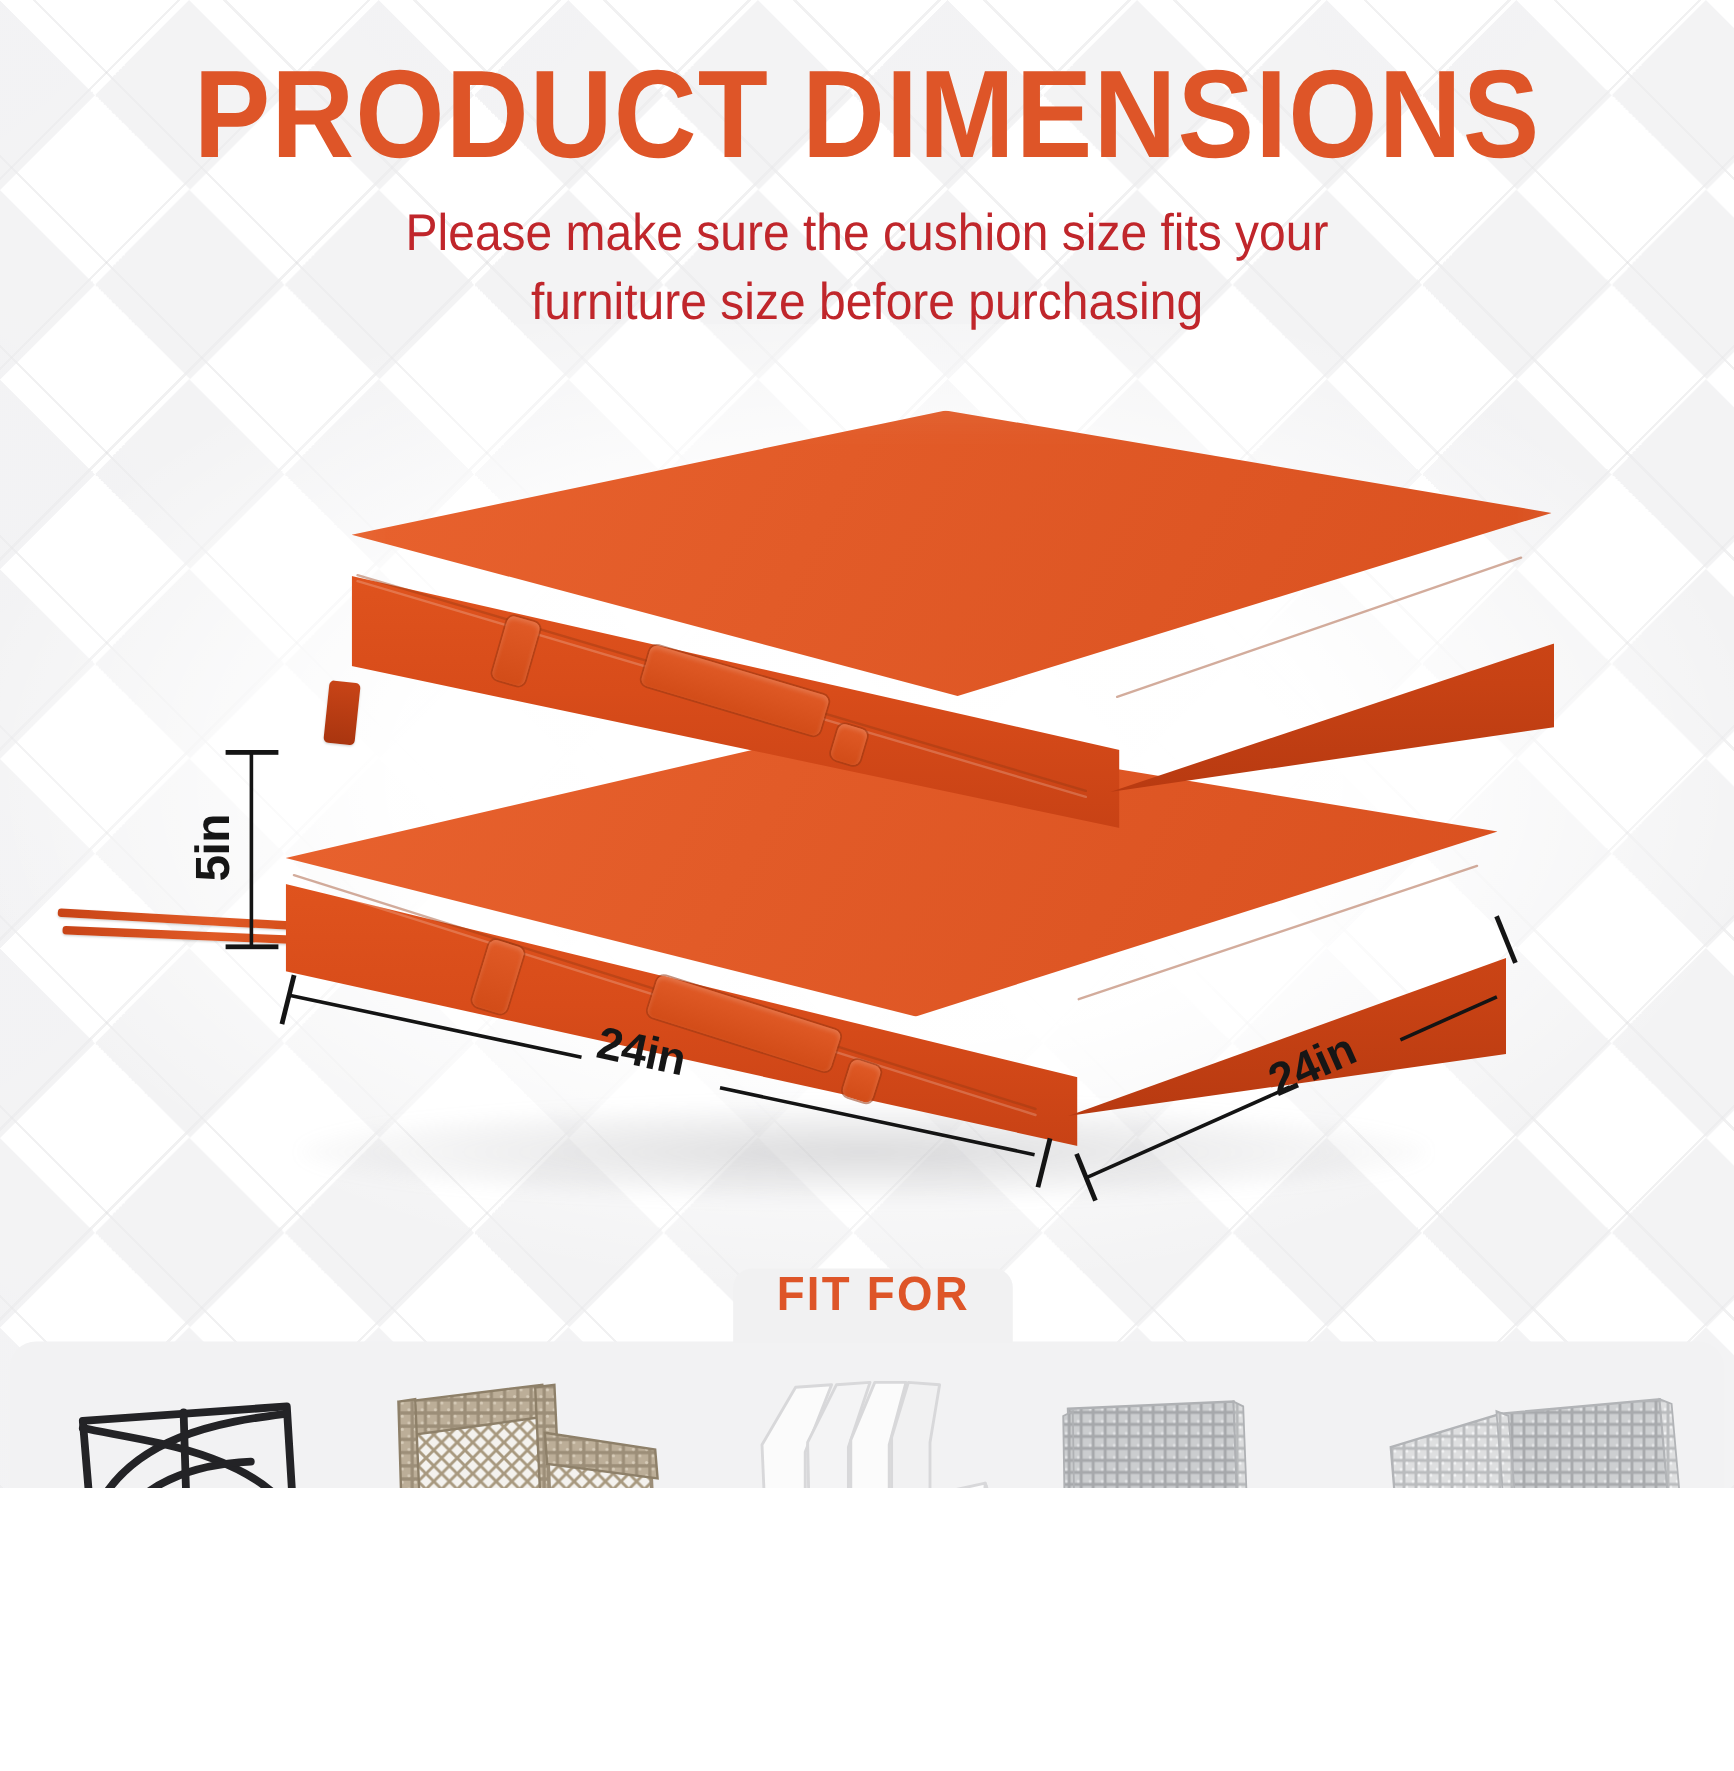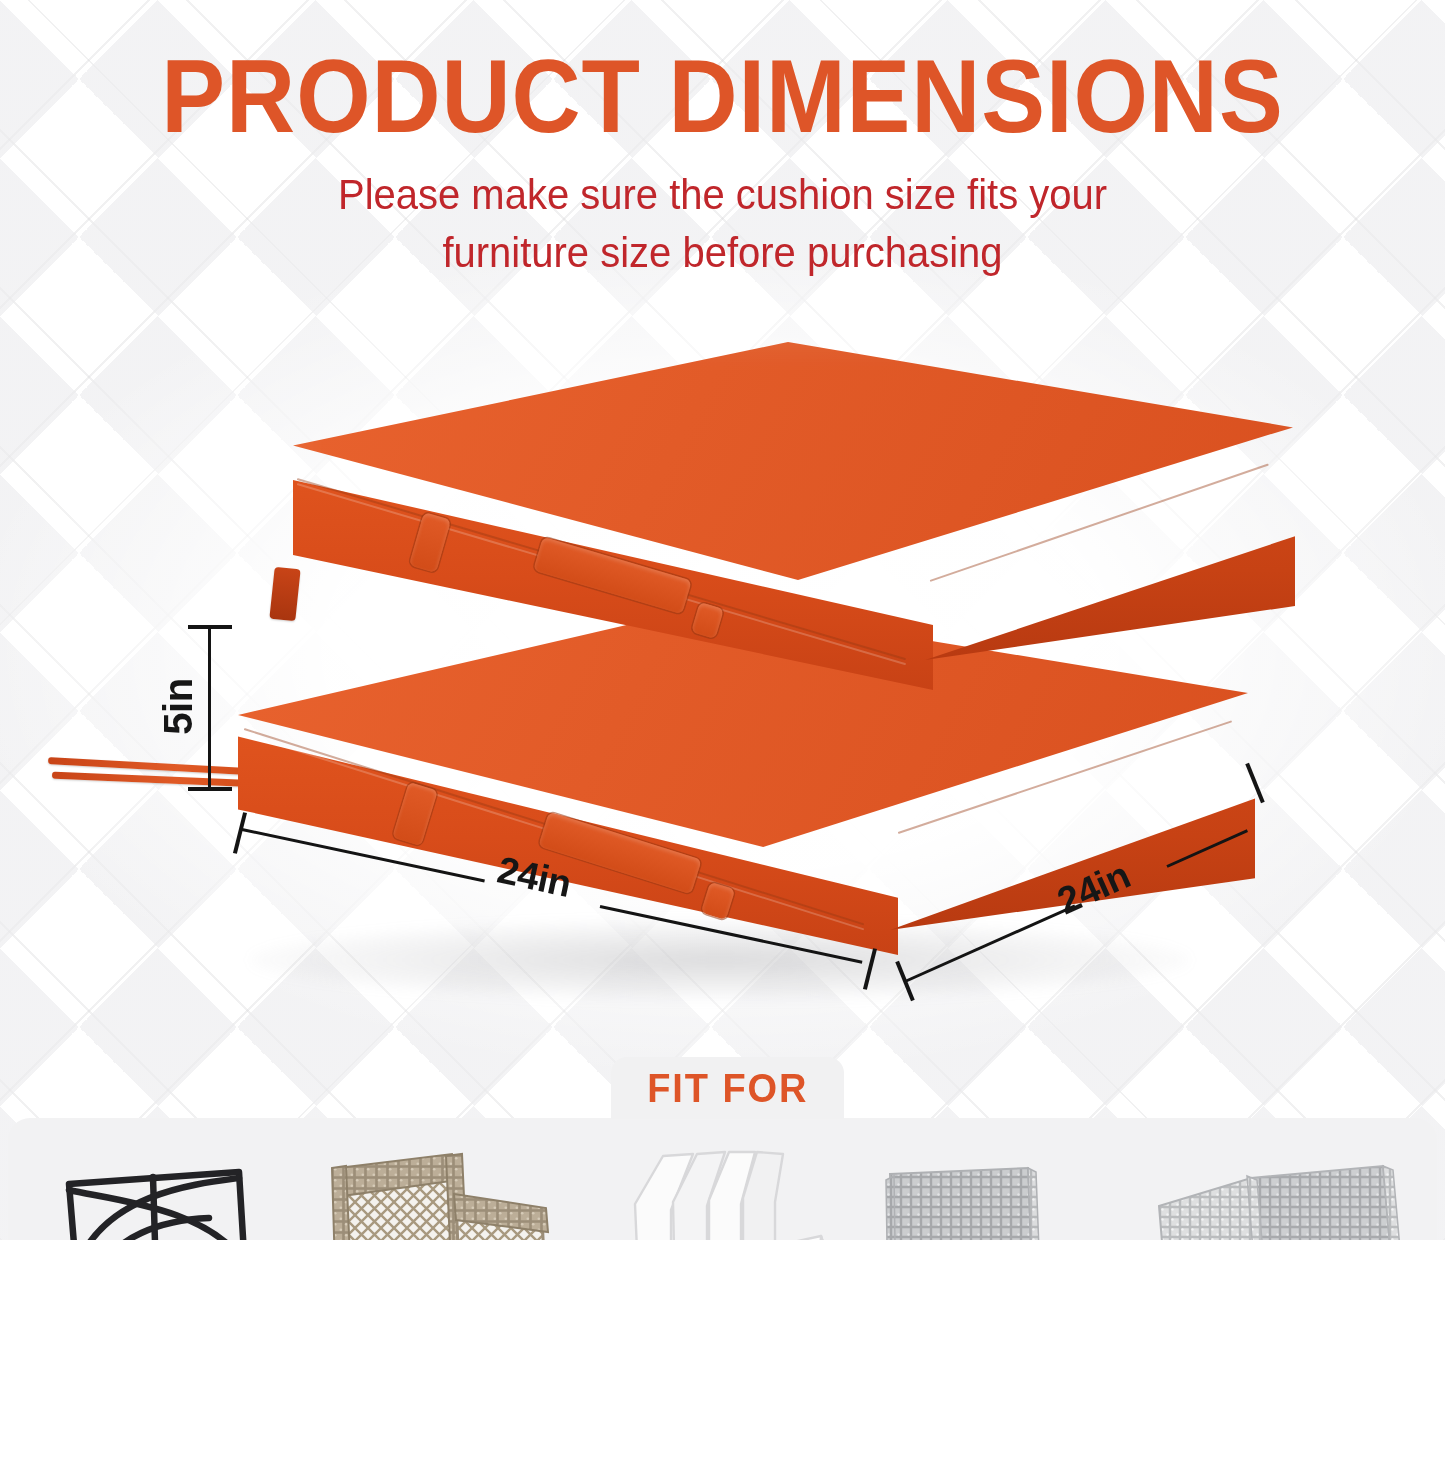--- a/index.html
+++ b/index.html
@@ -200,21 +200,21 @@
 
   
   .fitfor-tab {
     position: absolute;
     left: 611px; top: 1057px;
     width: 233px; height: 62px;
     background: #F1F1F2;
     border-radius: 16px 16px 0 0;
     z-index: 7;
     display: flex;
-    align-items: center;
+    align-items: flex-start;
     justify-content: center;
   }
   .fitfor-tab-text {
     font-family: "Liberation Sans Narrow", "Liberation Sans", sans-serif;
     font-size: 40px;
     font-weight: 700;
     letter-spacing: 2px;
     color: #DE5528;
     transform: scaleX(0.95);
   }

